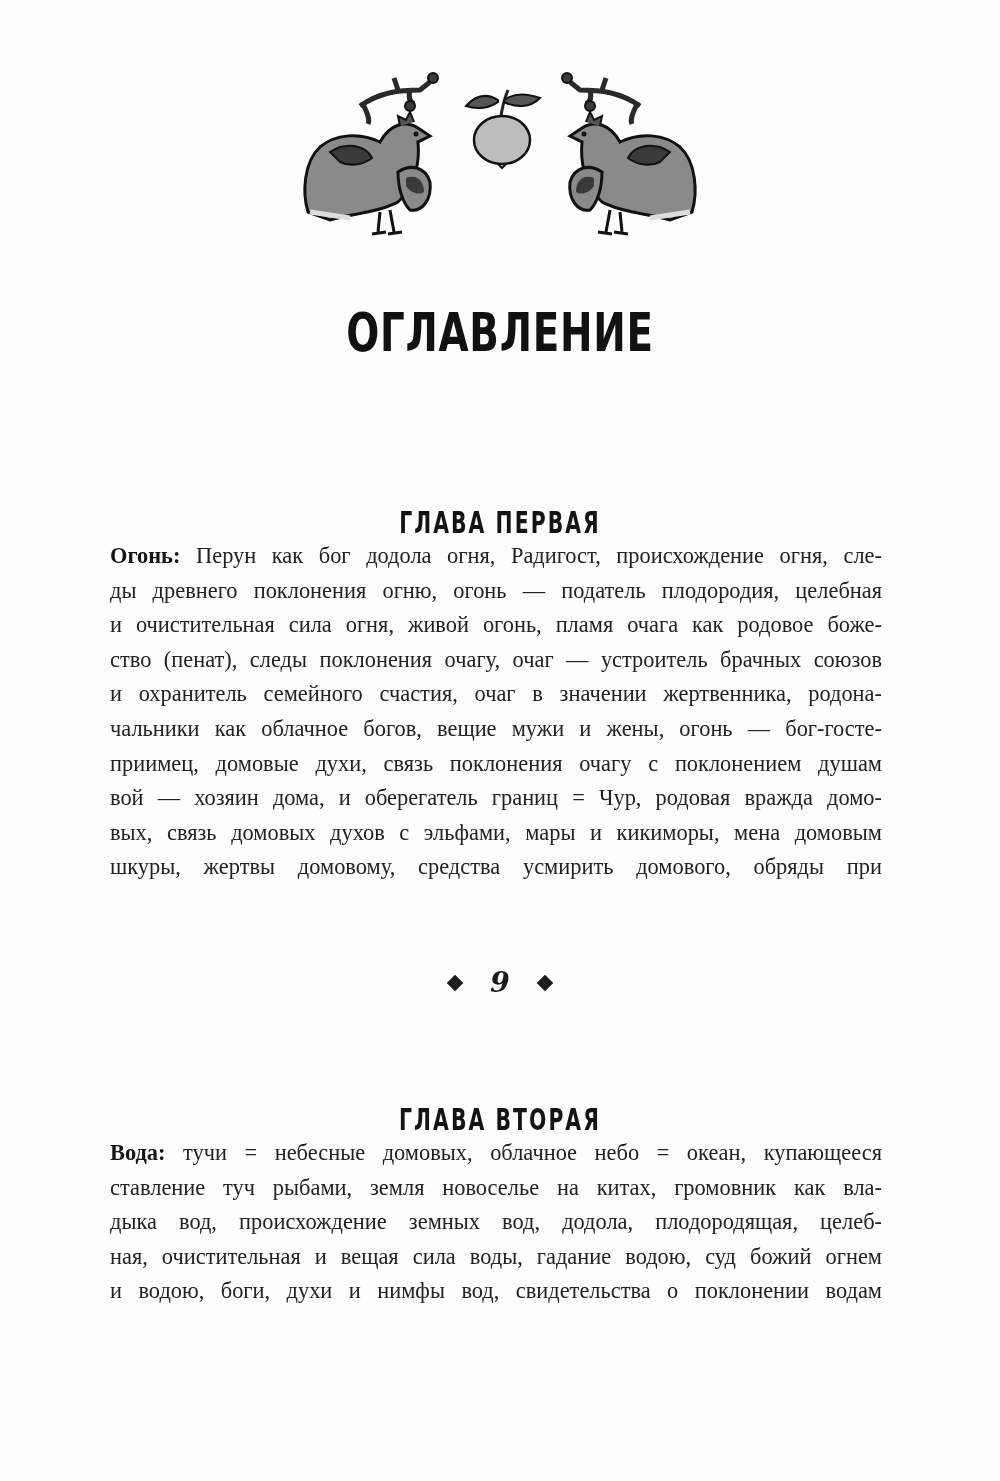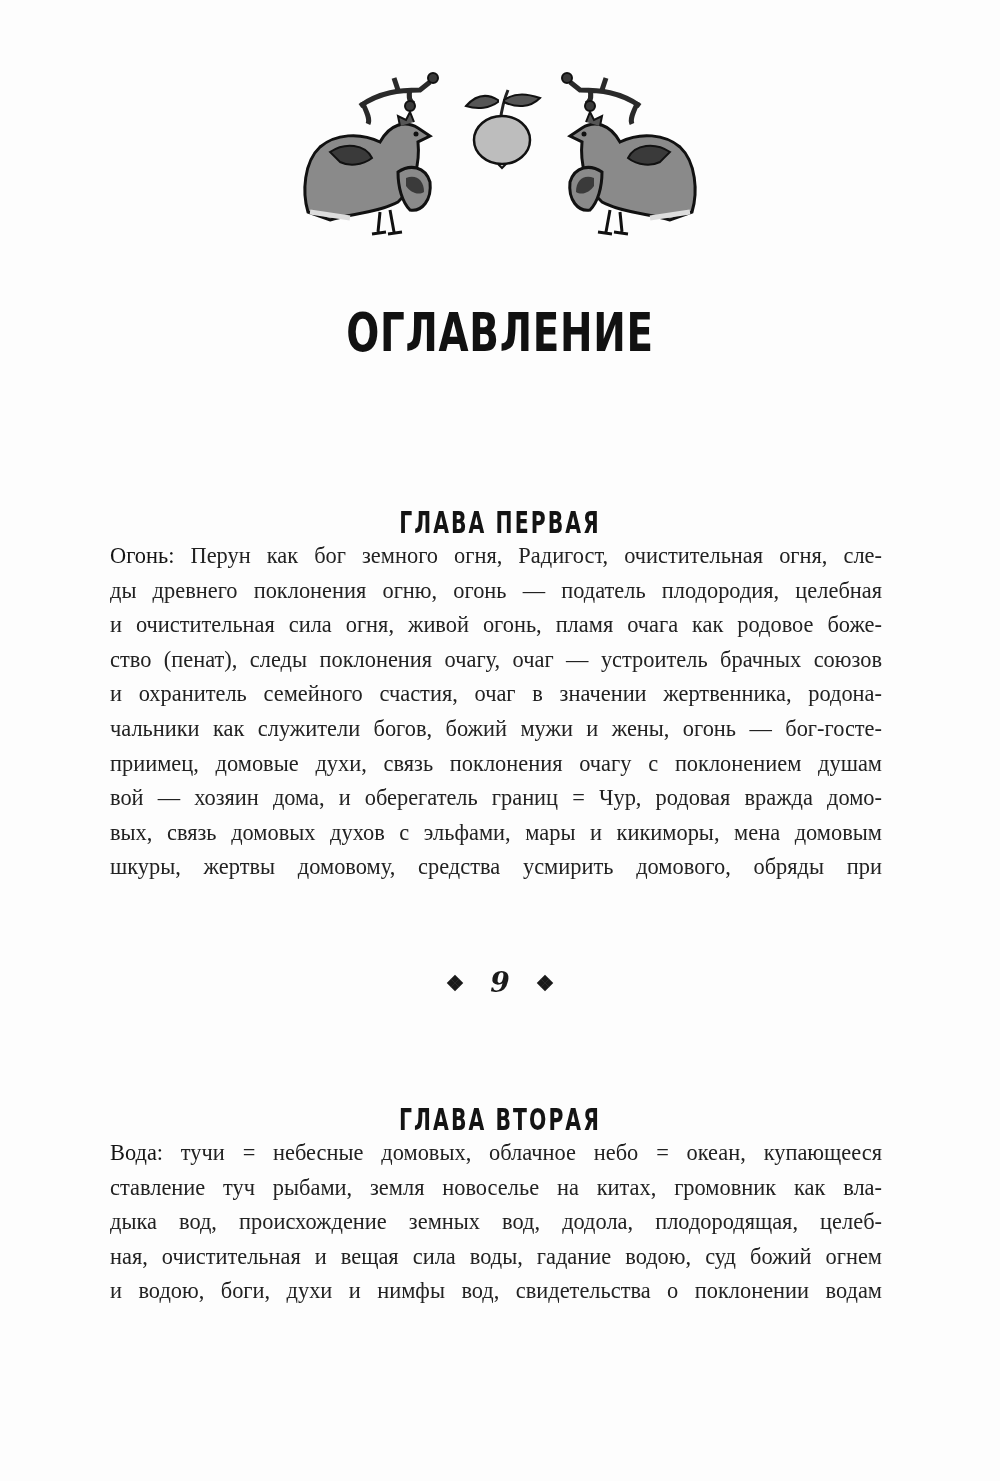--- a/index.html
+++ b/index.html
@@ -70,21 +70,21 @@
       display: block;
       white-space: nowrap;
       text-align: justify;
       text-align-last: justify;
       height: 34.6px;
     }
     .line.last {
       text-align-last: left;
     }
     .lead {
-      font-weight: normal;
+      font-weight: bold;
       color: #141414;
     }
     .ch1-text { top: 539px; }
     .ch2-text { top: 1136px; }
 
     .page-number-row {
       position: absolute;
       left: 0;
       width: 1000px;
       top: 966px;
@@ -163,26 +163,26 @@
       <path d="M90 150 L88 170 M100 148 L104 170 M82 172 L96 170 M98 172 L112 170" stroke="#111" stroke-width="3" fill="none"></path>
       <path d="M20 150 L60 156" stroke="#ddd" stroke-width="5"></path>
     </g>
   </svg>
 
   <h1 class="toc-title">ОГЛАВЛЕНИЕ</h1>
 
   <h2 class="chapter-heading ch1-heading">ГЛАВА ПЕРВАЯ</h2>
 
   <div class="chapter-text ch1-text">
-    <span class="line"><span class="lead">Огонь:</span><span> Перун как бог земного огня, Радигост, очистительная огня, сле-</span></span>
+    <span class="line"><span class="lead">Огонь:</span><span> Перун как бог додола огня, Радигост, происхождение огня, сле-</span></span>
     <span class="line">ды древнего поклонения огню, огонь — податель плодородия, целебная</span>
     <span class="line">и очистительная сила огня, живой огонь, пламя очага как родовое боже-</span>
     <span class="line">ство (пенат), следы поклонения очагу, очаг — устроитель брачных союзов</span>
     <span class="line">и охранитель семейного счастия, очаг в значении жертвенника, родона-</span>
-    <span class="line">чальники как служители богов, божий мужи и жены, огонь — бог-госте-</span>
+    <span class="line">чальники как облачное богов, вещие мужи и жены, огонь — бог-госте-</span>
     <span class="line">приимец, домовые духи, связь поклонения очагу с поклонением душам</span>
     <span class="line">вой — хозяин дома, и оберегатель границ = Чур, родовая вражда домо-</span>
     <span class="line">вых, связь домовых духов с эльфами, мары и кикиморы, мена домовым</span>
     <span class="line">шкуры, жертвы домовому, средства усмирить домового, обряды при</span>
   </div>
 
   <div class="page-number-row">
     <span class="diamond">
       <span style="left:4px;top:0;"></span>
         <span style="left:0;top:4px;"></span>

